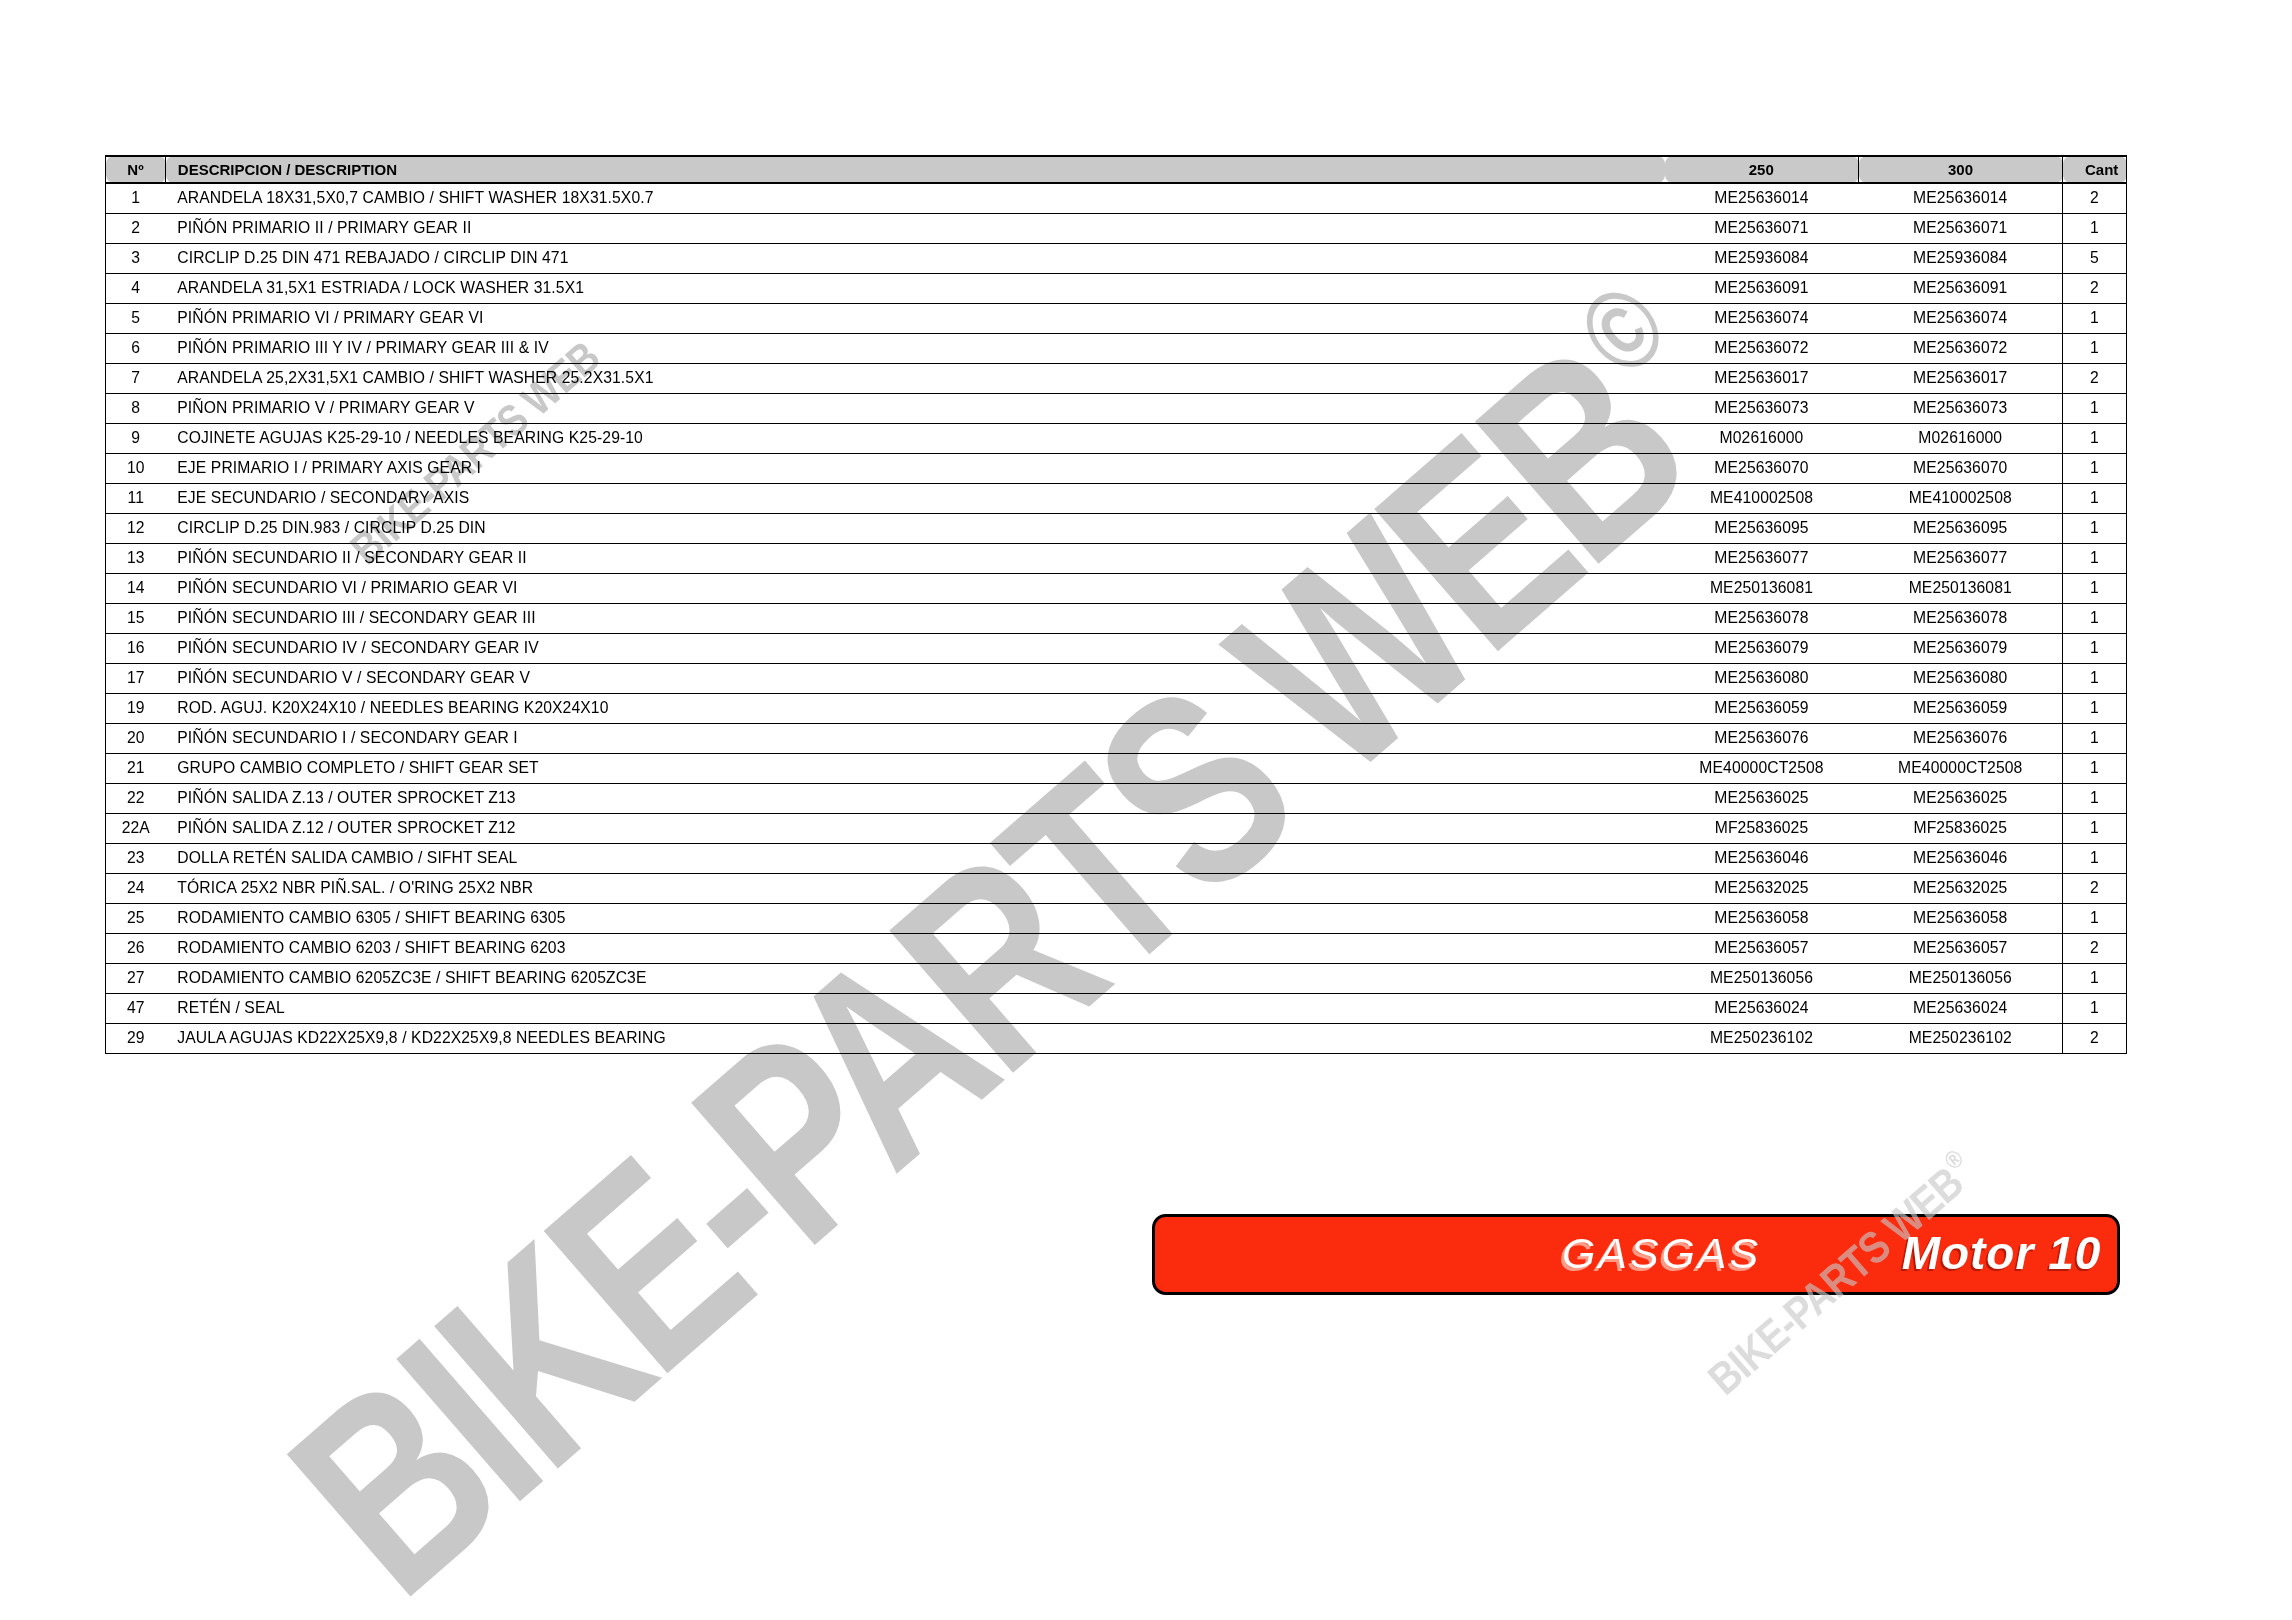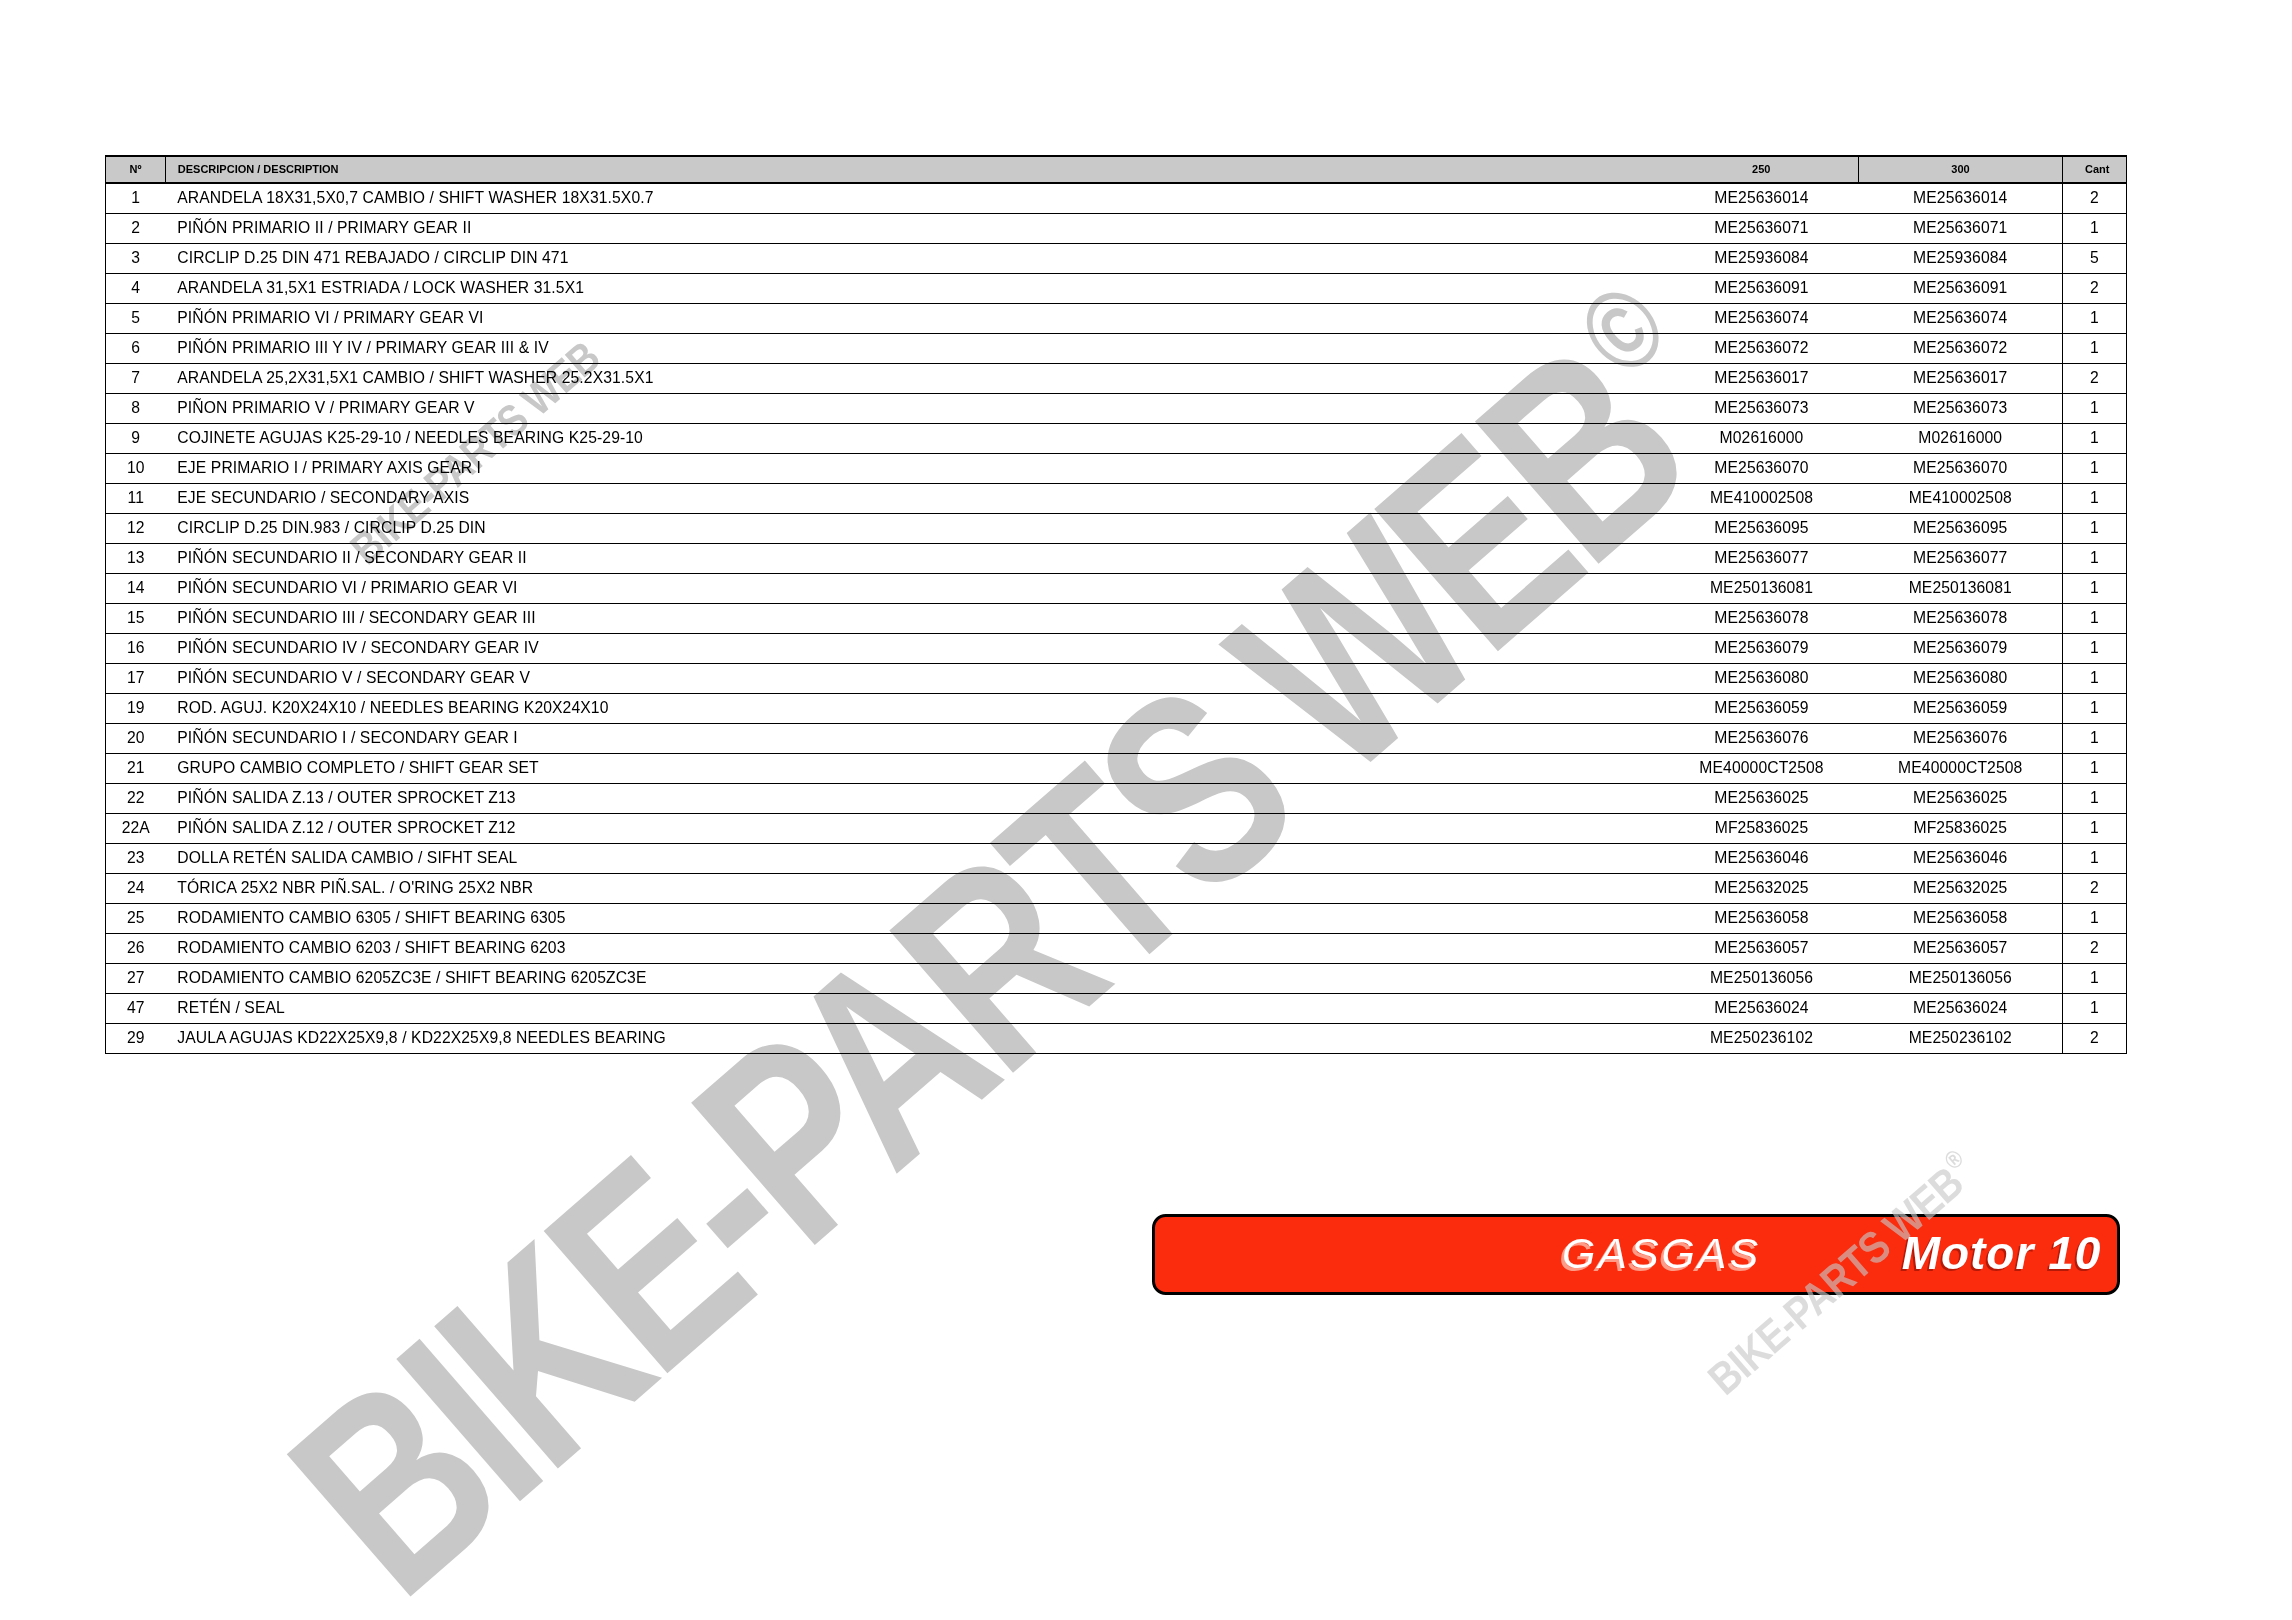--- a/index.html
+++ b/index.html
@@ -70,26 +70,27 @@
   }
   table.parts{border:1px solid var(--line);border-top:2px solid var(--line);}
   col.c-no{width:60px;}
   col.c-desc{width:1499px;}
   col.c-250{width:194px;}
   col.c-300{width:204px;}
   col.c-cant{width:64px;}
   th{
     background:var(--header-bg);
     border-bottom:2.5px solid var(--line);
-    font-size:11px;
+    font-size:15px;
     font-weight:bold;
     height:24.5px;
     padding:0;
     color:#000;
     text-align:center;
+    border-radius:8px;
   }
   th.h-no{border-right:1px solid var(--line);}
   th.h-desc{text-align:left;padding-left:11.8px;}
   th.h-250{border-right:1px solid var(--line);}
   th.h-300{border-right:1px solid var(--line);}
   th.h-cant{text-align:left;padding-left:22px;}
   td{
     border-bottom:1px solid var(--line);
     height:29px;
     font-size:15.7px;

